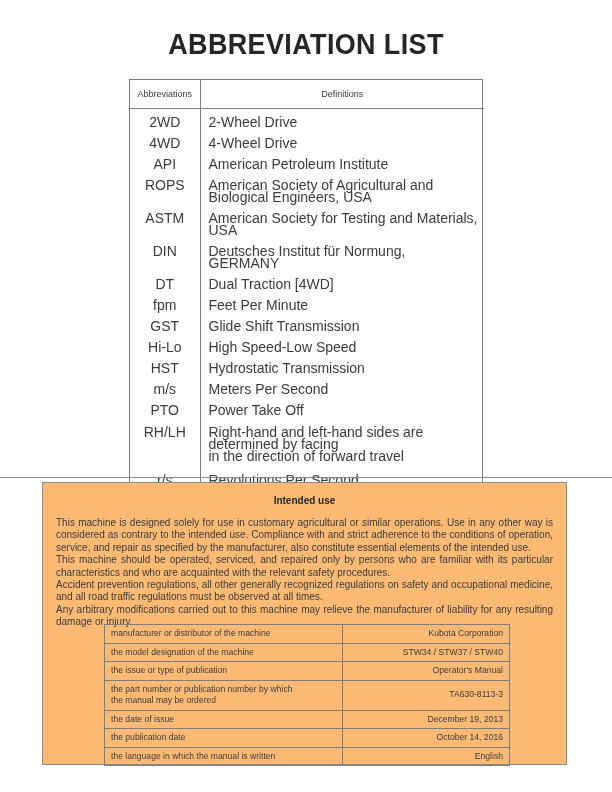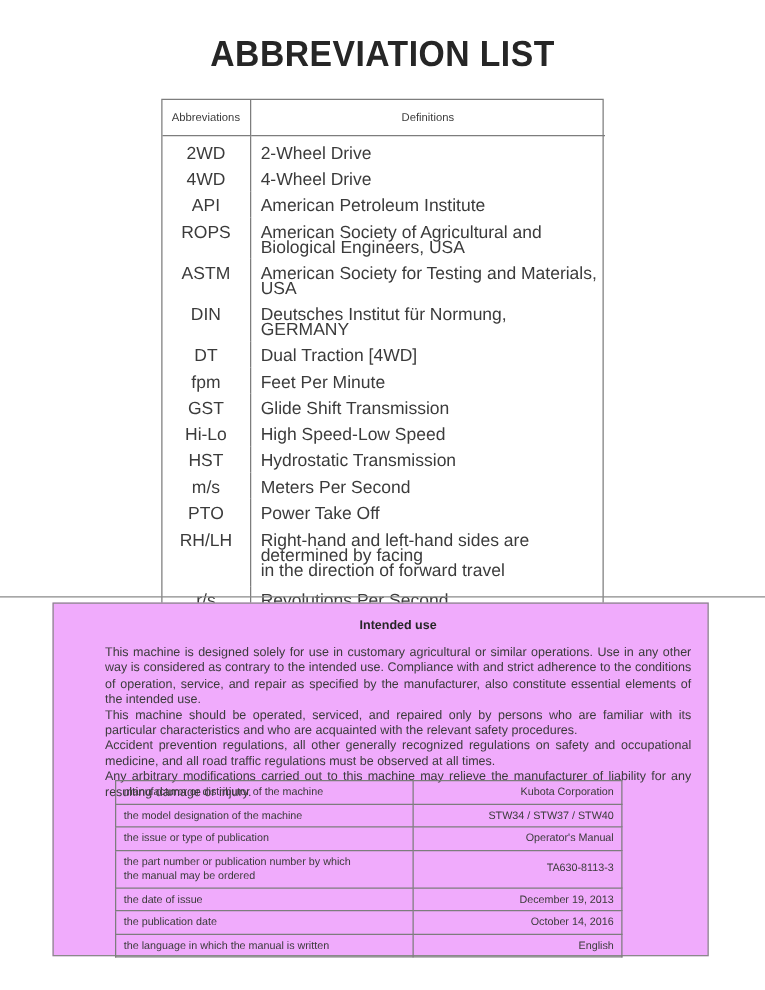--- a/index.html
+++ b/index.html
@@ -99,43 +99,42 @@
 
   
   .intended-panel {
     position: absolute;
     left: 42px;
     top: 482px;
     width: 525px;
     height: 283px;
     border: 1px solid #8a8a8a;
     box-sizing: border-box;
-    background: #f0abfc;
-    padding-left: 28px;
+    background: #fdba74;
   }
   .intended-heading {
     text-align: center;
     font-size: 10px;
     font-weight: bold;
     color: #262626;
     margin-top: 12px;
   }
   .intended-body {
     margin: 11px 13px 0 13px;
     font-size: 10px;
     line-height: 12.4px;
     text-align: justify;
     color: #3b3b3b;
   }
   .intended-body p { margin: 0; }
 
   
   .pub-table-wrap {
     position: absolute;
-    left: 49px;
+    left: 61px;
     top: 141px;
     width: 405px;
   }
   .pub-table {
     border-collapse: collapse;
     width: 405px;
     table-layout: fixed;
   }
   .pub-table col.c-label { width: 238px; }
   .pub-table col.c-value { width: 167px; }

